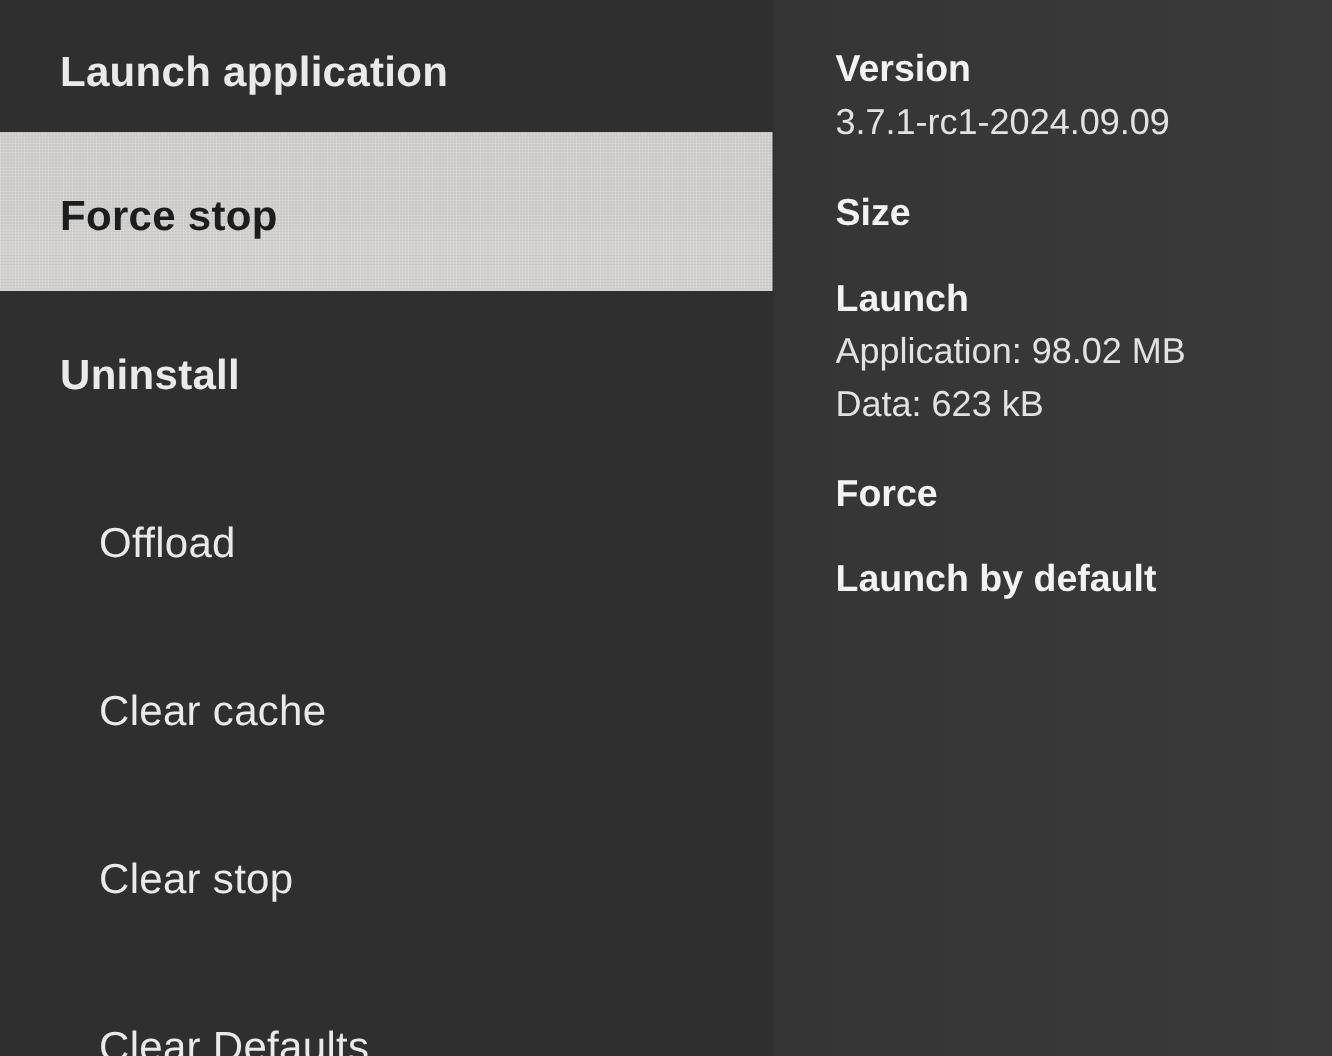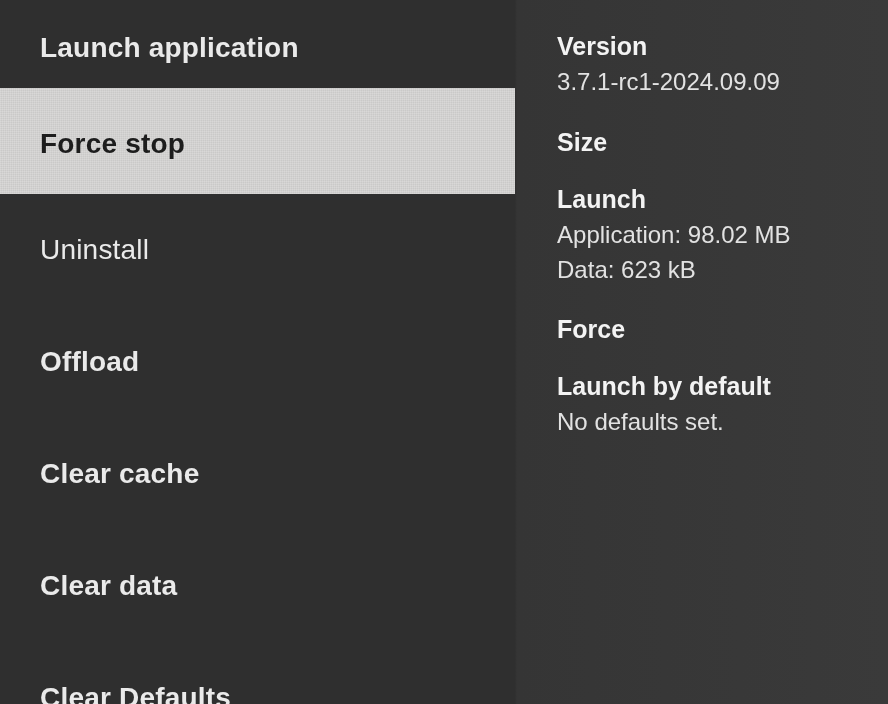--- a/index.html
+++ b/index.html
@@ -22,40 +22,41 @@
       padding-top: 10px;
     }
     .right-panel {
       width: 42%;
       padding: 32px 28px 20px 42px;
       color: #ececec;
     }
     .menu-item {
       color: #eaeaea;
       font-size: 28px;
-      font-weight: 400;
+      font-weight: 700;
       padding: 40px 0 40px 40px;
       cursor: pointer;
       letter-spacing: 0.2px;
     }
     .menu-item.first {
       padding-top: 22px;
       padding-bottom: 24px;
       font-weight: 700;
     }
     .menu-item.selected {
       background: #cac9c8;
       background-image: repeating-linear-gradient(0deg, rgba(255,255,255,0.15) 0 1px, transparent 1px 2px),
                         repeating-linear-gradient(90deg, rgba(255,255,255,0.15) 0 1px, transparent 1px 2px);
       color: #1d1d1d;
       font-weight: 700;
       padding-bottom: 34px;
     }
     .menu-item.bold {
-      font-weight: 700;
+      font-weight: 400;
+      margin-left: 26px;
     }
     .info-group {
       margin-bottom: 28px;
     }
     .info-label {
       font-size: 25px;
       font-weight: 700;
       color: #f3f3f3;
       margin-bottom: 4px;
     }
@@ -68,21 +69,21 @@
   </style>
 </head>
 <body>
 
 <div class="left-panel">
   <div class="menu-item first">Launch application</div>
   <div class="menu-item selected">Force stop</div>
   <div class="menu-item">Uninstall</div>
   <div class="menu-item bold">Offload</div>
   <div class="menu-item bold">Clear cache</div>
-  <div class="menu-item bold">Clear data</div>
+  <div class="menu-item bold">Clear stop</div>
   <div class="menu-item bold" style="padding-bottom:0;">Clear Defaults</div>
 </div>
 
 <div class="right-panel">
   <div class="info-group">
     <div class="info-label">Version</div>
     <div class="info-value">3.7.1-rc1-2024.09.09</div>
   </div>
   <div class="info-group">
     <div class="info-label">Size</div>
@@ -90,15 +91,14 @@
   <div class="info-group">
     <div class="info-label">Launch</div>
     <div class="info-value">Application: 98.02 MB</div>
     <div class="info-value">Data: 623 kB</div>
   </div>
   <div class="info-group">
     <div class="info-label">Force</div>
   </div>
   <div class="info-group">
     <div class="info-label">Launch by default</div>
-    <div class="info-value">No defaults set.</div>
   </div>
 </div>
 
 </body></html>

